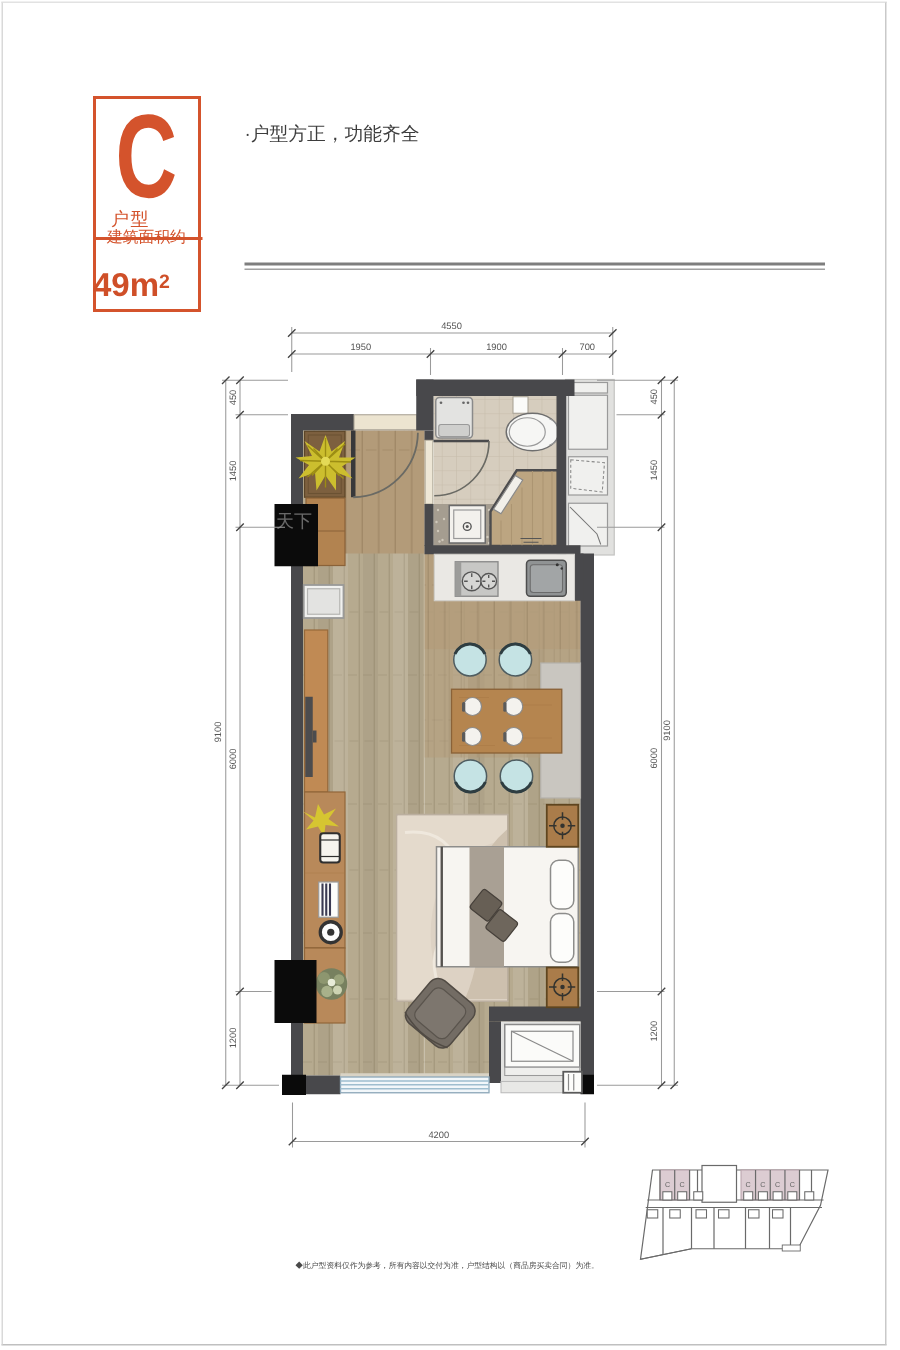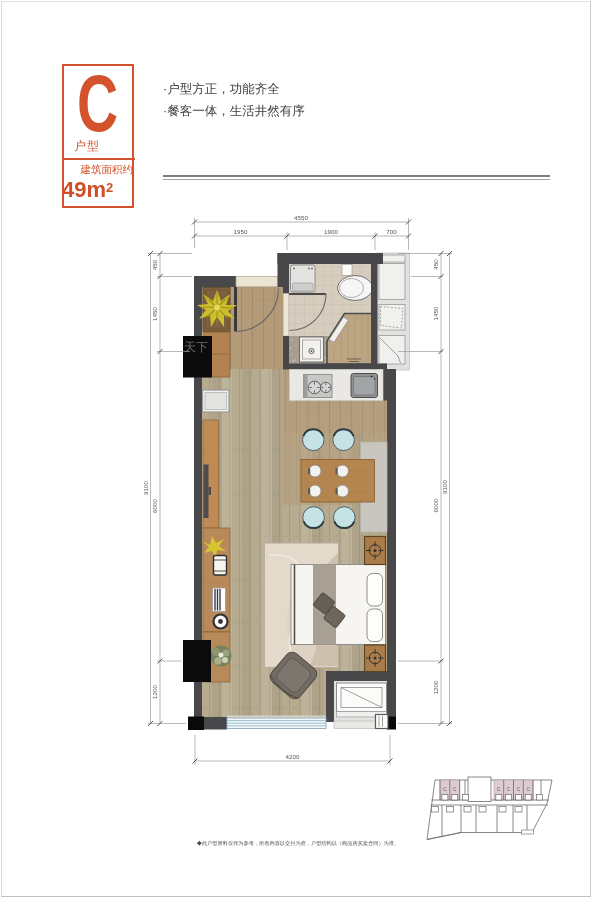--- a/index.html
+++ b/index.html
@@ -13,27 +13,26 @@
 <div class="abs" style="left:1px;top:1px;width:588px;height:894px;border-left:1px solid #d9d9d9;border-right:1px solid #c9c9c9;border-bottom:1px solid #c0c0c0;border-top:1px solid #e2e2e2;"></div>
 
 <div class="abs" style="left:61.5px;top:64px;width:68px;height:140px;border:2px solid #d4532c;"></div>
 
 <div class="abs" style="left:64px;top:64px;width:67px;height:80px;color:#d4532c;font-size:79px;font-weight:bold;text-align:center;line-height:1.0;transform:scale(0.72,1);">C</div>
 
 <div class="abs" style="left:74px;top:138px;color:#d4532c;font-size:12px;letter-spacing:1px;">户型</div>
 
 <div class="abs" style="left:62px;top:158px;width:73px;height:2px;background:#d4532c;"></div>
 
-<div class="abs" style="left:62px;top:163px;width:71px;color:#d4532c;font-size:10.5px;text-align:right;">建筑面积约</div>
+<div class="abs" style="left:62px;top:151px;width:71px;color:#d4532c;font-size:10.5px;text-align:center;">建筑面积约</div>
 
 <div class="abs" style="left:62px;top:177px;width:71px;color:#cf4f28;font-size:22px;font-weight:bold;">49m<span style="font-size:13px;vertical-align:5px;">2</span></div>
 
 <div class="abs" style="left:163px;top:81px;width:260px;color:#3d3d3d;font-size:12.5px;">
   <div style="height:21.5px;">·户型方正，功能齐全</div>
-  <div style="height:21.5px;">·餐客一体，生活井然有序</div>
 </div>
 
 <div class="abs" style="left:163px;top:175px;width:387px;height:2px;background:#7e7e7e;"></div>
 <div class="abs" style="left:163px;top:178.5px;width:387px;height:1px;background:#a0a0a0;"></div>
 
 <svg class="abs" style="left:0;top:0;" width="600" height="900" viewBox="0 0 600 900">
 <g id="plan">
 <defs>
 <pattern id="plankA" width="10" height="86" patternUnits="userSpaceOnUse">
   <rect width="10" height="86" fill="#b6aa8f"></rect>

